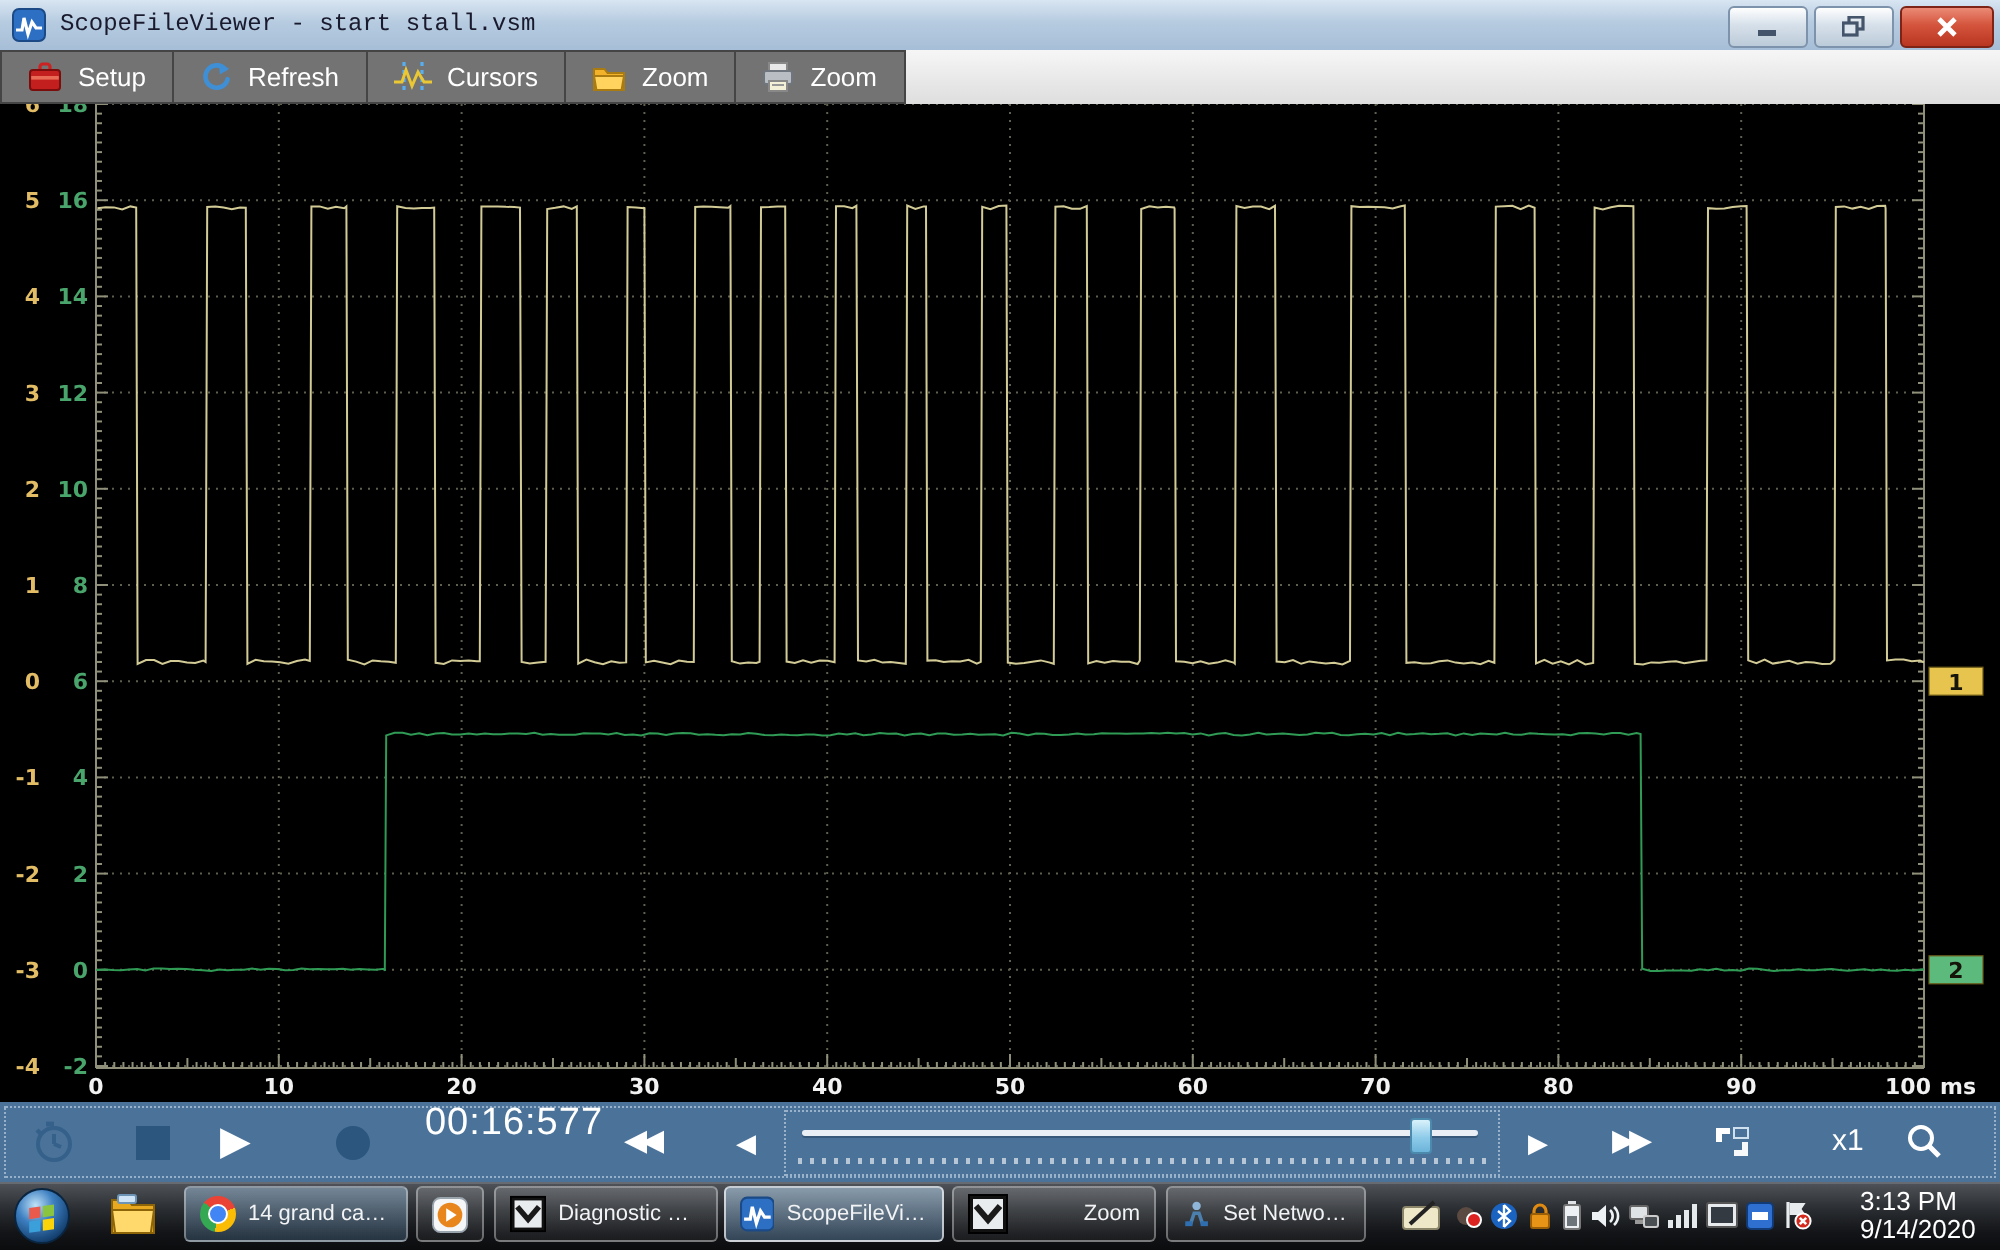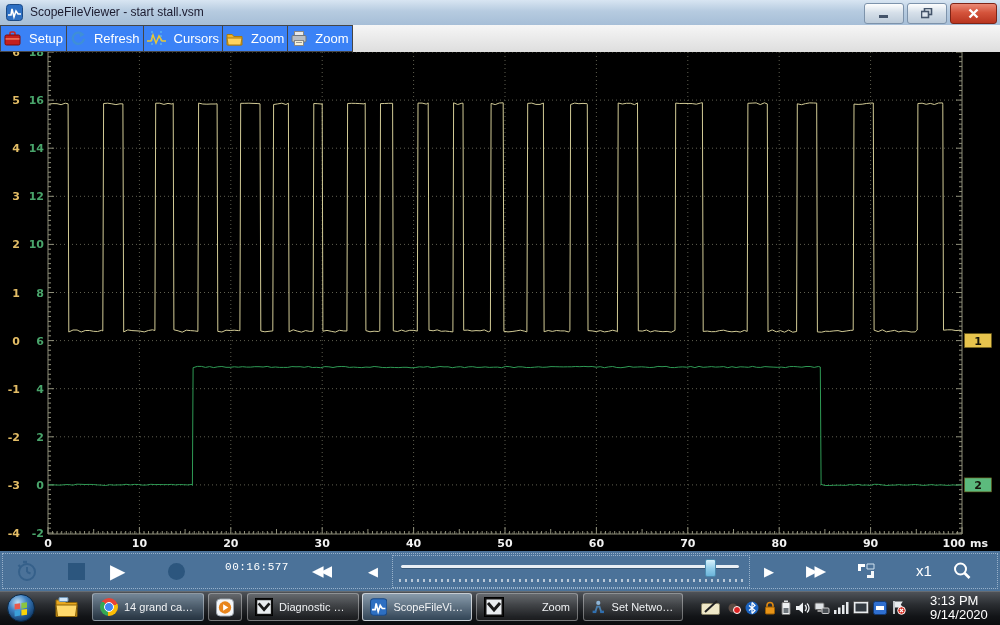--- a/index.html
+++ b/index.html
@@ -4,47 +4,47 @@
 <style>
   html,body{margin:0;padding:0;background:#000;}
   #screen{position:relative;width:1000px;height:625px;overflow:hidden;
     font-family:"Liberation Sans",sans-serif;-webkit-font-smoothing:antialiased;}
 
   
   #titlebar{position:absolute;left:0;top:0;width:1000px;height:25px;
     background:linear-gradient(#d8e5f2,#b6cbe0 45%,#a6bed7);border-bottom:1px solid #8ba4bf;}
   .app-icon{position:absolute;left:6px;top:4px;width:17px;height:17px;}
   #title-text{position:absolute;left:30px;top:0;height:25px;line-height:25px;
-    font-size:12px;color:#1a1a2e;}
+    font-size:12px;color:#1a1a2e;font-family:Liberation Mono, monospace;}
   .winbtns{position:absolute;right:3px;top:3px;display:flex;gap:3px;}
   .winbtn{width:38px;height:19px;border:1px solid #7d93ab;border-radius:3px;
     background:linear-gradient(#fefefe,#d6e0ea 45%,#bccbd9);display:flex;align-items:center;justify-content:center;}
   .winbtn.close{width:45px;background:linear-gradient(#eb8a76,#d4543c 45%,#b93520);border-color:#7e2416;}
 
   
   #toolbar{position:absolute;left:0;top:25px;width:1000px;height:27px;
     background:linear-gradient(#f6f6f6,#dedede);}
   #toolbar-black{position:absolute;left:0;top:0;height:27px;display:flex;background:#000;}
-  .tbar-btn{display:flex;align-items:center;gap:8px;padding:0 3px;height:25px;margin-top:0;
-    background:#3b82f6;border:1px solid #454545;border-left:none;color:#fff;font-size:13px;cursor:default;}
+  .tbar-btn{display:flex;align-items:center;gap:8px;padding:0 13px;height:25px;margin-top:0;
+    background:#737373;border:1px solid #454545;border-left:none;color:#fff;font-size:13px;cursor:default;}
   .tbar-btn:first-child{border-left:1px solid #454545;}
 
   
   #scope{position:absolute;left:0;top:52px;width:1000px;height:499px;background:#000;}
   #scope-svg{position:absolute;left:0;top:0;}
 
   
   #playbar{position:absolute;left:0;top:551px;width:1000px;height:40px;background:#4b7299;}
   #playbar::before{content:"";position:absolute;left:2px;top:2px;right:2px;bottom:2px;
     border:1px dotted rgba(215,230,243,.55);pointer-events:none;}
   .pb{position:absolute;color:#fff;}
   #pb-stop{left:68px;top:12px;width:17px;height:17px;background:#2c567e;}
   #pb-record{left:168px;top:12px;width:17px;height:17px;background:#2c567e;border-radius:50%;}
   #pb-play{left:110px;top:7px;font-size:20px;line-height:26px;}
-  #pb-time{left:203px;top:10px;width:108px;text-align:center;font-size:11px;letter-spacing:.5px;font-family:Liberation Mono, monospace;}
+  #pb-time{left:203px;top:0;width:108px;text-align:center;font-size:19px;letter-spacing:.5px;}
   .pb-arrow{font-size:15px;top:12px;letter-spacing:-3px;line-height:16px;}
   #pb-slider{left:392px;top:4px;width:356px;height:31px;border:1px dotted rgba(220,233,244,.55);}
   #pb-track{position:absolute;left:8px;right:10px;top:9px;height:3px;background:#e9eff5;border-radius:2px;box-shadow:0 1px 0 rgba(20,40,60,.35);}
   #pb-thumb{position:absolute;left:312px;top:3px;width:9px;height:16px;border:1px solid #4b89ad;border-radius:2px;
     background:linear-gradient(#d9f2fc,#8ecbe9 55%,#6cb4da);}
   #pb-dots{position:absolute;left:6px;right:6px;top:23px;height:3px;
     background:repeating-linear-gradient(90deg,rgba(255,255,255,.6) 0 2px,transparent 2px 6px);}
   #pb-x1{left:916px;top:11px;font-size:15px;}
   .pb-svgbtn{top:10px;}
 

